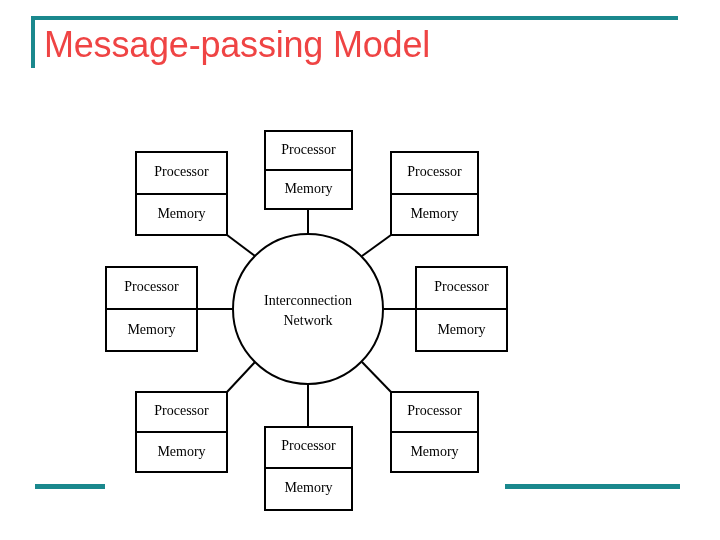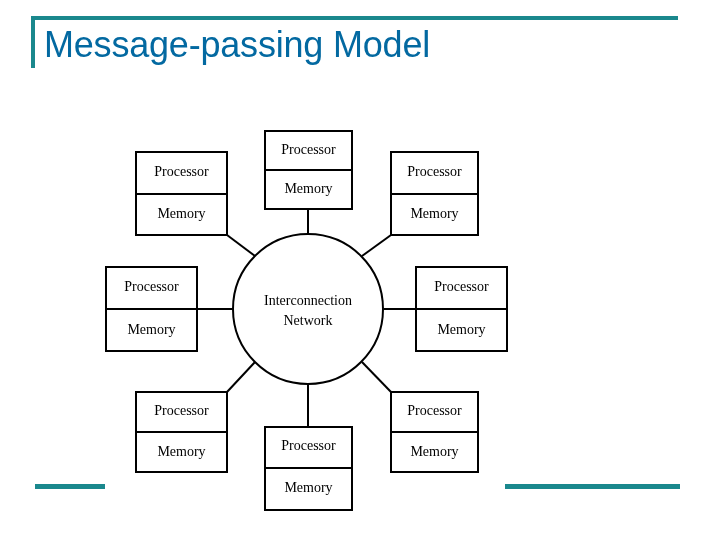--- a/index.html
+++ b/index.html
@@ -39,21 +39,21 @@
     background: #1a888d;
   }
 
   #slide-title {
     position: absolute;
     left: 44px;
     top: 23px;
     font-family: "Liberation Sans", sans-serif;
     font-size: 36px;
     font-weight: 400;
-    color: #0369a1;
+    color: #ef4444;
     letter-spacing: -0.2px;
     white-space: nowrap;
     line-height: 44px;
   }
 
   #footer-rule-left {
     position: absolute;
     left: 35px;
     top: 484px;
     width: 70px;

